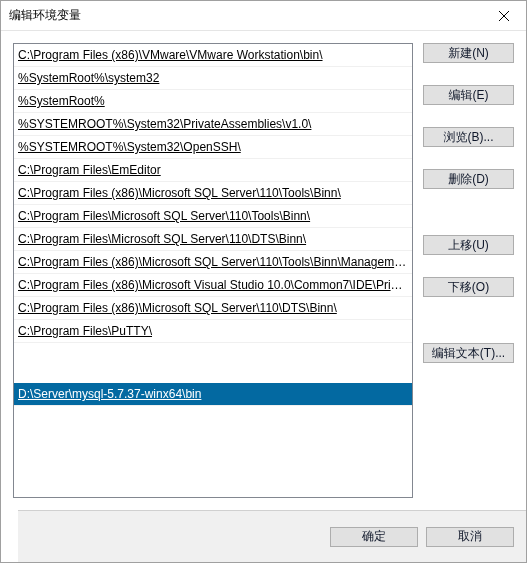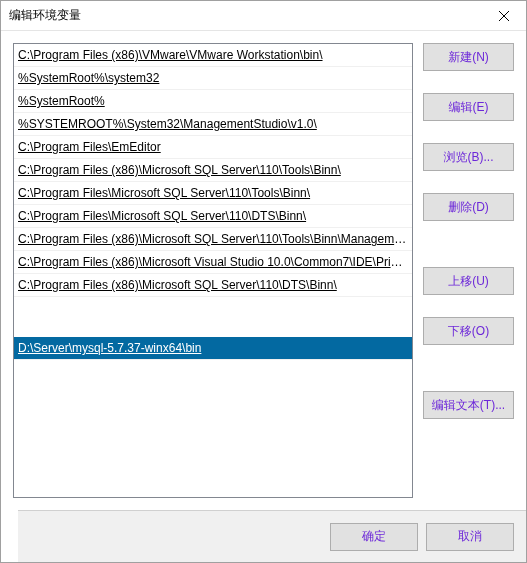--- a/index.html
+++ b/index.html
@@ -80,24 +80,24 @@
       flex-direction: column;
       gap: 5px;
     }
     .side-buttons .spacer-sm {
       height: 12px;
     }
     .side-buttons .spacer-lg {
       height: 36px;
     }
     .btn {
-      height: 28px;
+      height: 20px;
       border: 1px solid #adadad;
       background: #e1e1e1;
-      color: #6d28d9;
+      color: #0f172a;
       font-size: 12px;
       cursor: pointer;
       padding: 0 4px;
       white-space: nowrap;
       overflow: hidden;
     }
     .footer {
       height: 52px;
       border-top: 1px solid #d0d0d0;
       display: flex;
@@ -123,28 +123,30 @@
           <path d="M0,0 L10,10 M10,0 L0,10" stroke="#000" stroke-width="1" fill="none"></path>
         </svg>
     </div>
   </div>
 
   <div class="content">
     <div class="listbox" id="listbox">
         <div class="list-item">C:\Program Files (x86)\VMware\VMware Workstation\bin\</div>
         <div class="list-item">%SystemRoot%\system32</div>
         <div class="list-item">%SystemRoot%</div>
-        <div class="list-item">%SYSTEMROOT%\System32\ManagementStudio\v1.0\</div>
+        <div class="list-item">%SYSTEMROOT%\System32\PrivateAssemblies\v1.0\</div>
+        <div class="list-item">%SYSTEMROOT%\System32\OpenSSH\</div>
         <div class="list-item">C:\Program Files\EmEditor</div>
         <div class="list-item">C:\Program Files (x86)\Microsoft SQL Server\110\Tools\Binn\</div>
         <div class="list-item">C:\Program Files\Microsoft SQL Server\110\Tools\Binn\</div>
         <div class="list-item">C:\Program Files\Microsoft SQL Server\110\DTS\Binn\</div>
         <div class="list-item">C:\Program Files (x86)\Microsoft SQL Server\110\Tools\Binn\ManagementStudio\</div>
         <div class="list-item">C:\Program Files (x86)\Microsoft Visual Studio 10.0\Common7\IDE\PrivateAssemblies\</div>
         <div class="list-item">C:\Program Files (x86)\Microsoft SQL Server\110\DTS\Binn\</div>
+        <div class="list-item">C:\Program Files\PuTTY\</div>
         <div class="list-item selected">D:\Server\mysql-5.7.37-winx64\bin</div>
       </div>
 
     <div class="side-buttons">
       <button class="btn">新建(N)</button>
       <div class="spacer-sm"></div>
       <button class="btn">编辑(E)</button>
       <div class="spacer-sm"></div>
       <button class="btn">浏览(B)...</button>
       <div class="spacer-sm"></div>

